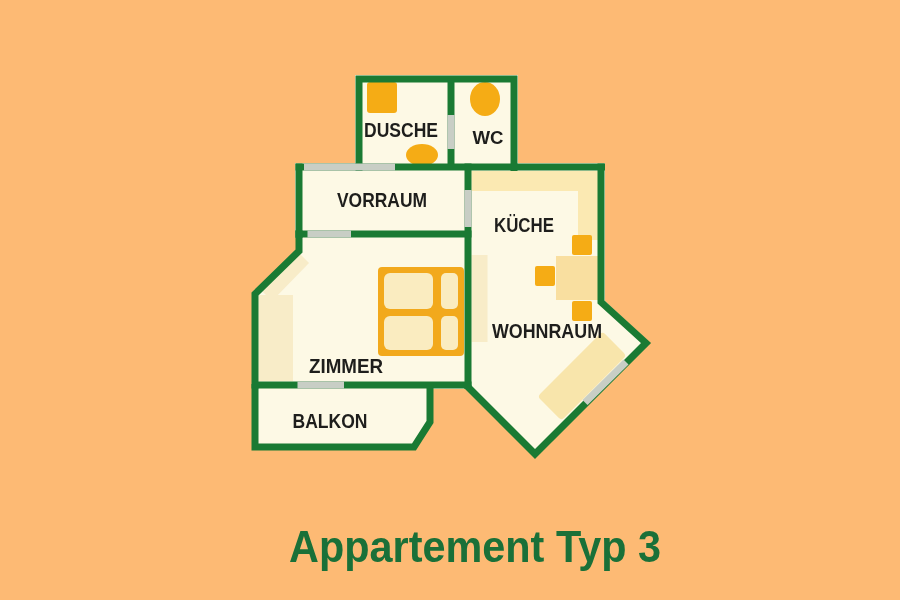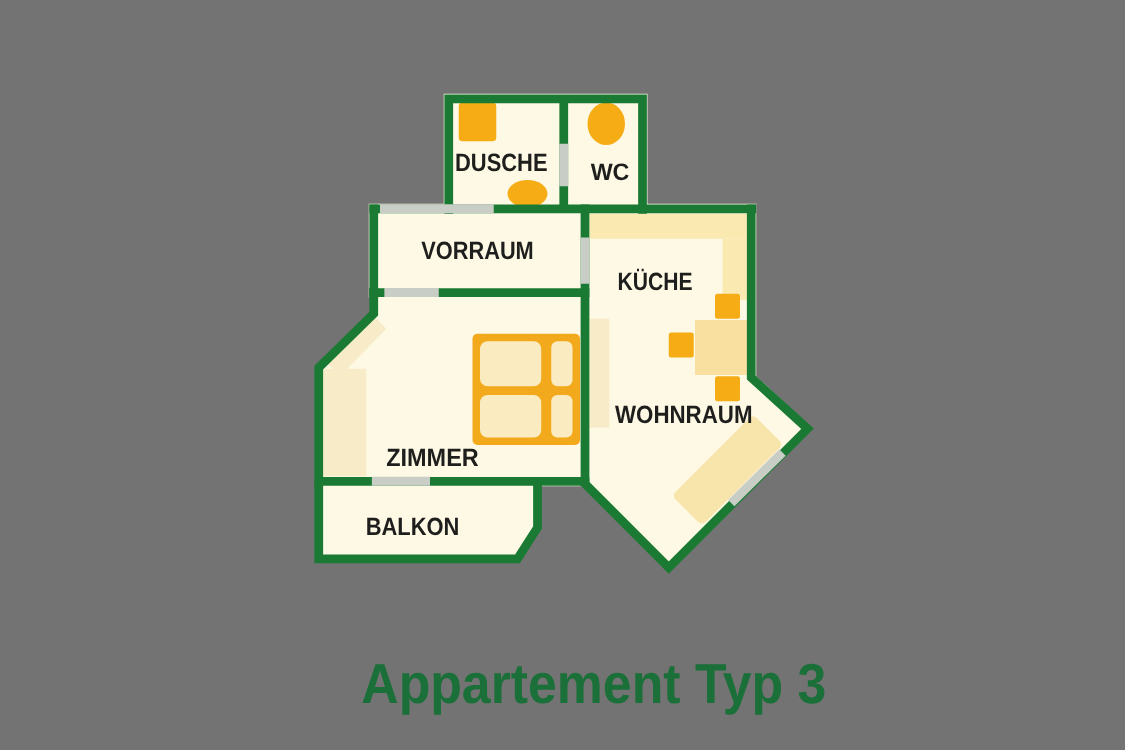--- a/index.html
+++ b/index.html
@@ -1,17 +1,17 @@
 <!DOCTYPE html>
 <html><head>
 <meta charset="utf-8">
 <style>
   html,body{margin:0;padding:0;background:#ffffff;}
   .stage{
-    position:relative;width:900px;height:600px;background:#737373;overflow:hidden;
+    position:relative;width:900px;height:600px;background:#fdba74;overflow:hidden;
     font-family:"Liberation Sans", sans-serif;
   }
   svg text.room-label{
     font-family:"Liberation Sans", sans-serif;
     font-weight:bold;
     fill:#1e1e1c;
   }
   svg text.plan-title{
     font-family:"Liberation Sans", sans-serif;
     font-weight:bold;

